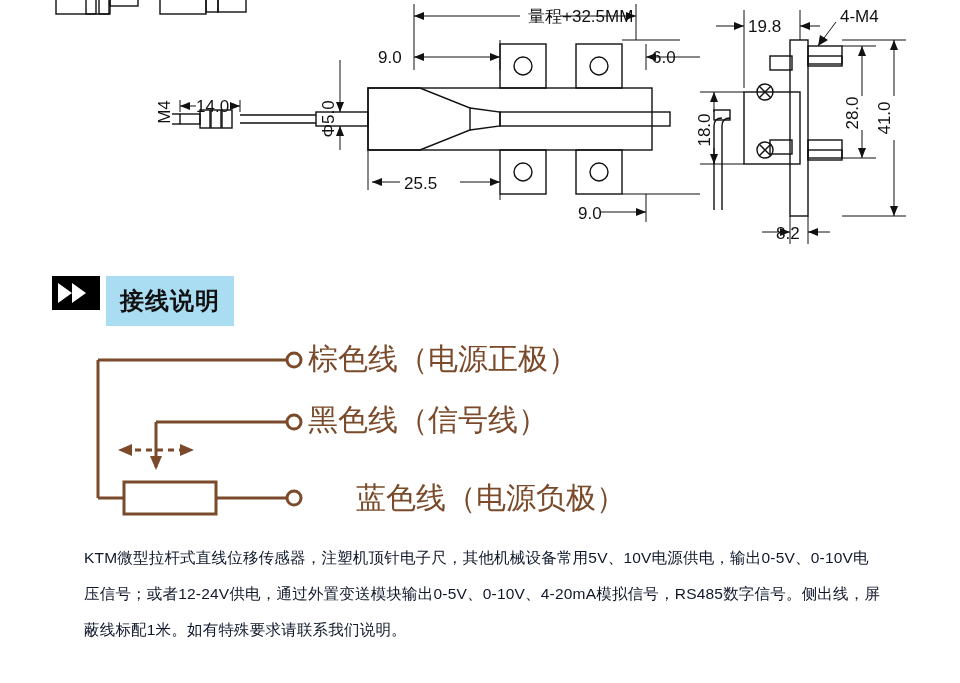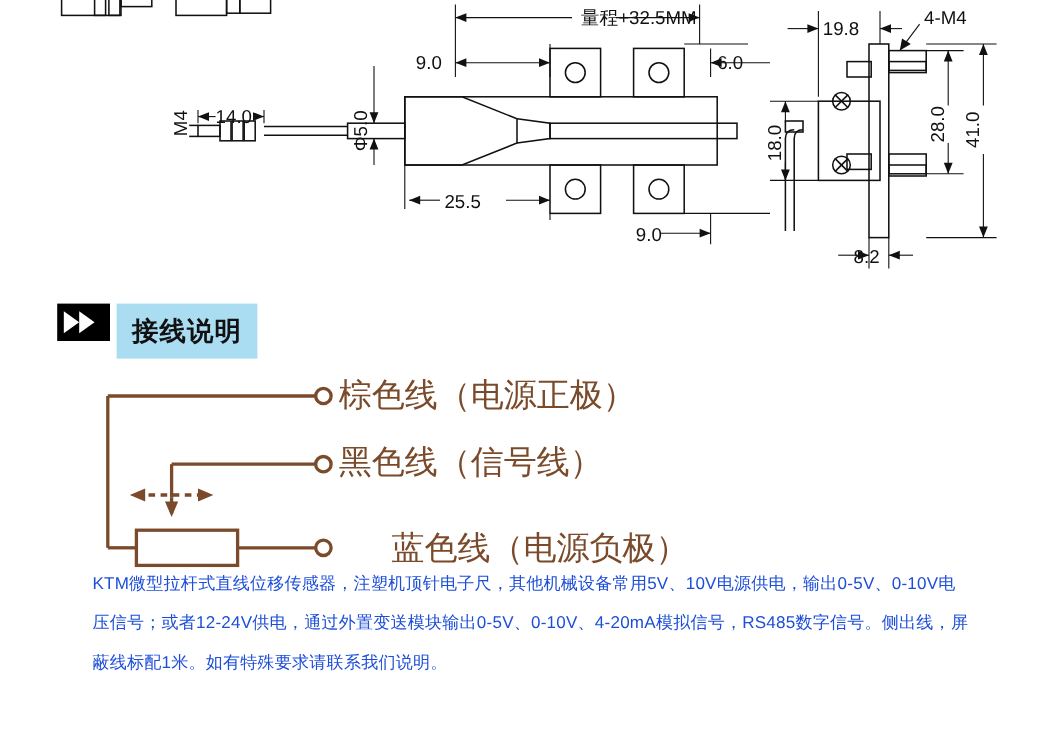--- a/index.html
+++ b/index.html
@@ -47,22 +47,22 @@
     color:#7a4a2a;
     font-family:"Liberation Sans", sans-serif;
     white-space:nowrap;
   }
   .wl1 { left:308px; top:339px; }
   .wl2 { left:308px; top:400px; }
   .wl3 { left:308px; top:478px;margin-left:48px; }
 
   
   .desc {
-    position:absolute; left:84px; top:513px; width:800px;
-    font-size:15.5px; line-height:36px; color:#1d4ed8;
+    position:absolute; left:84px; top:540px; width:800px;
+    font-size:15.5px; line-height:36px; color:#0f172a;
     font-family:"Liberation Sans", sans-serif;
     letter-spacing:0.2px;
   }
   .desc p { margin:0; }
 
   
   text { font-family:"Liberation Sans", sans-serif; }
 </style>
 </head>
 <body>

